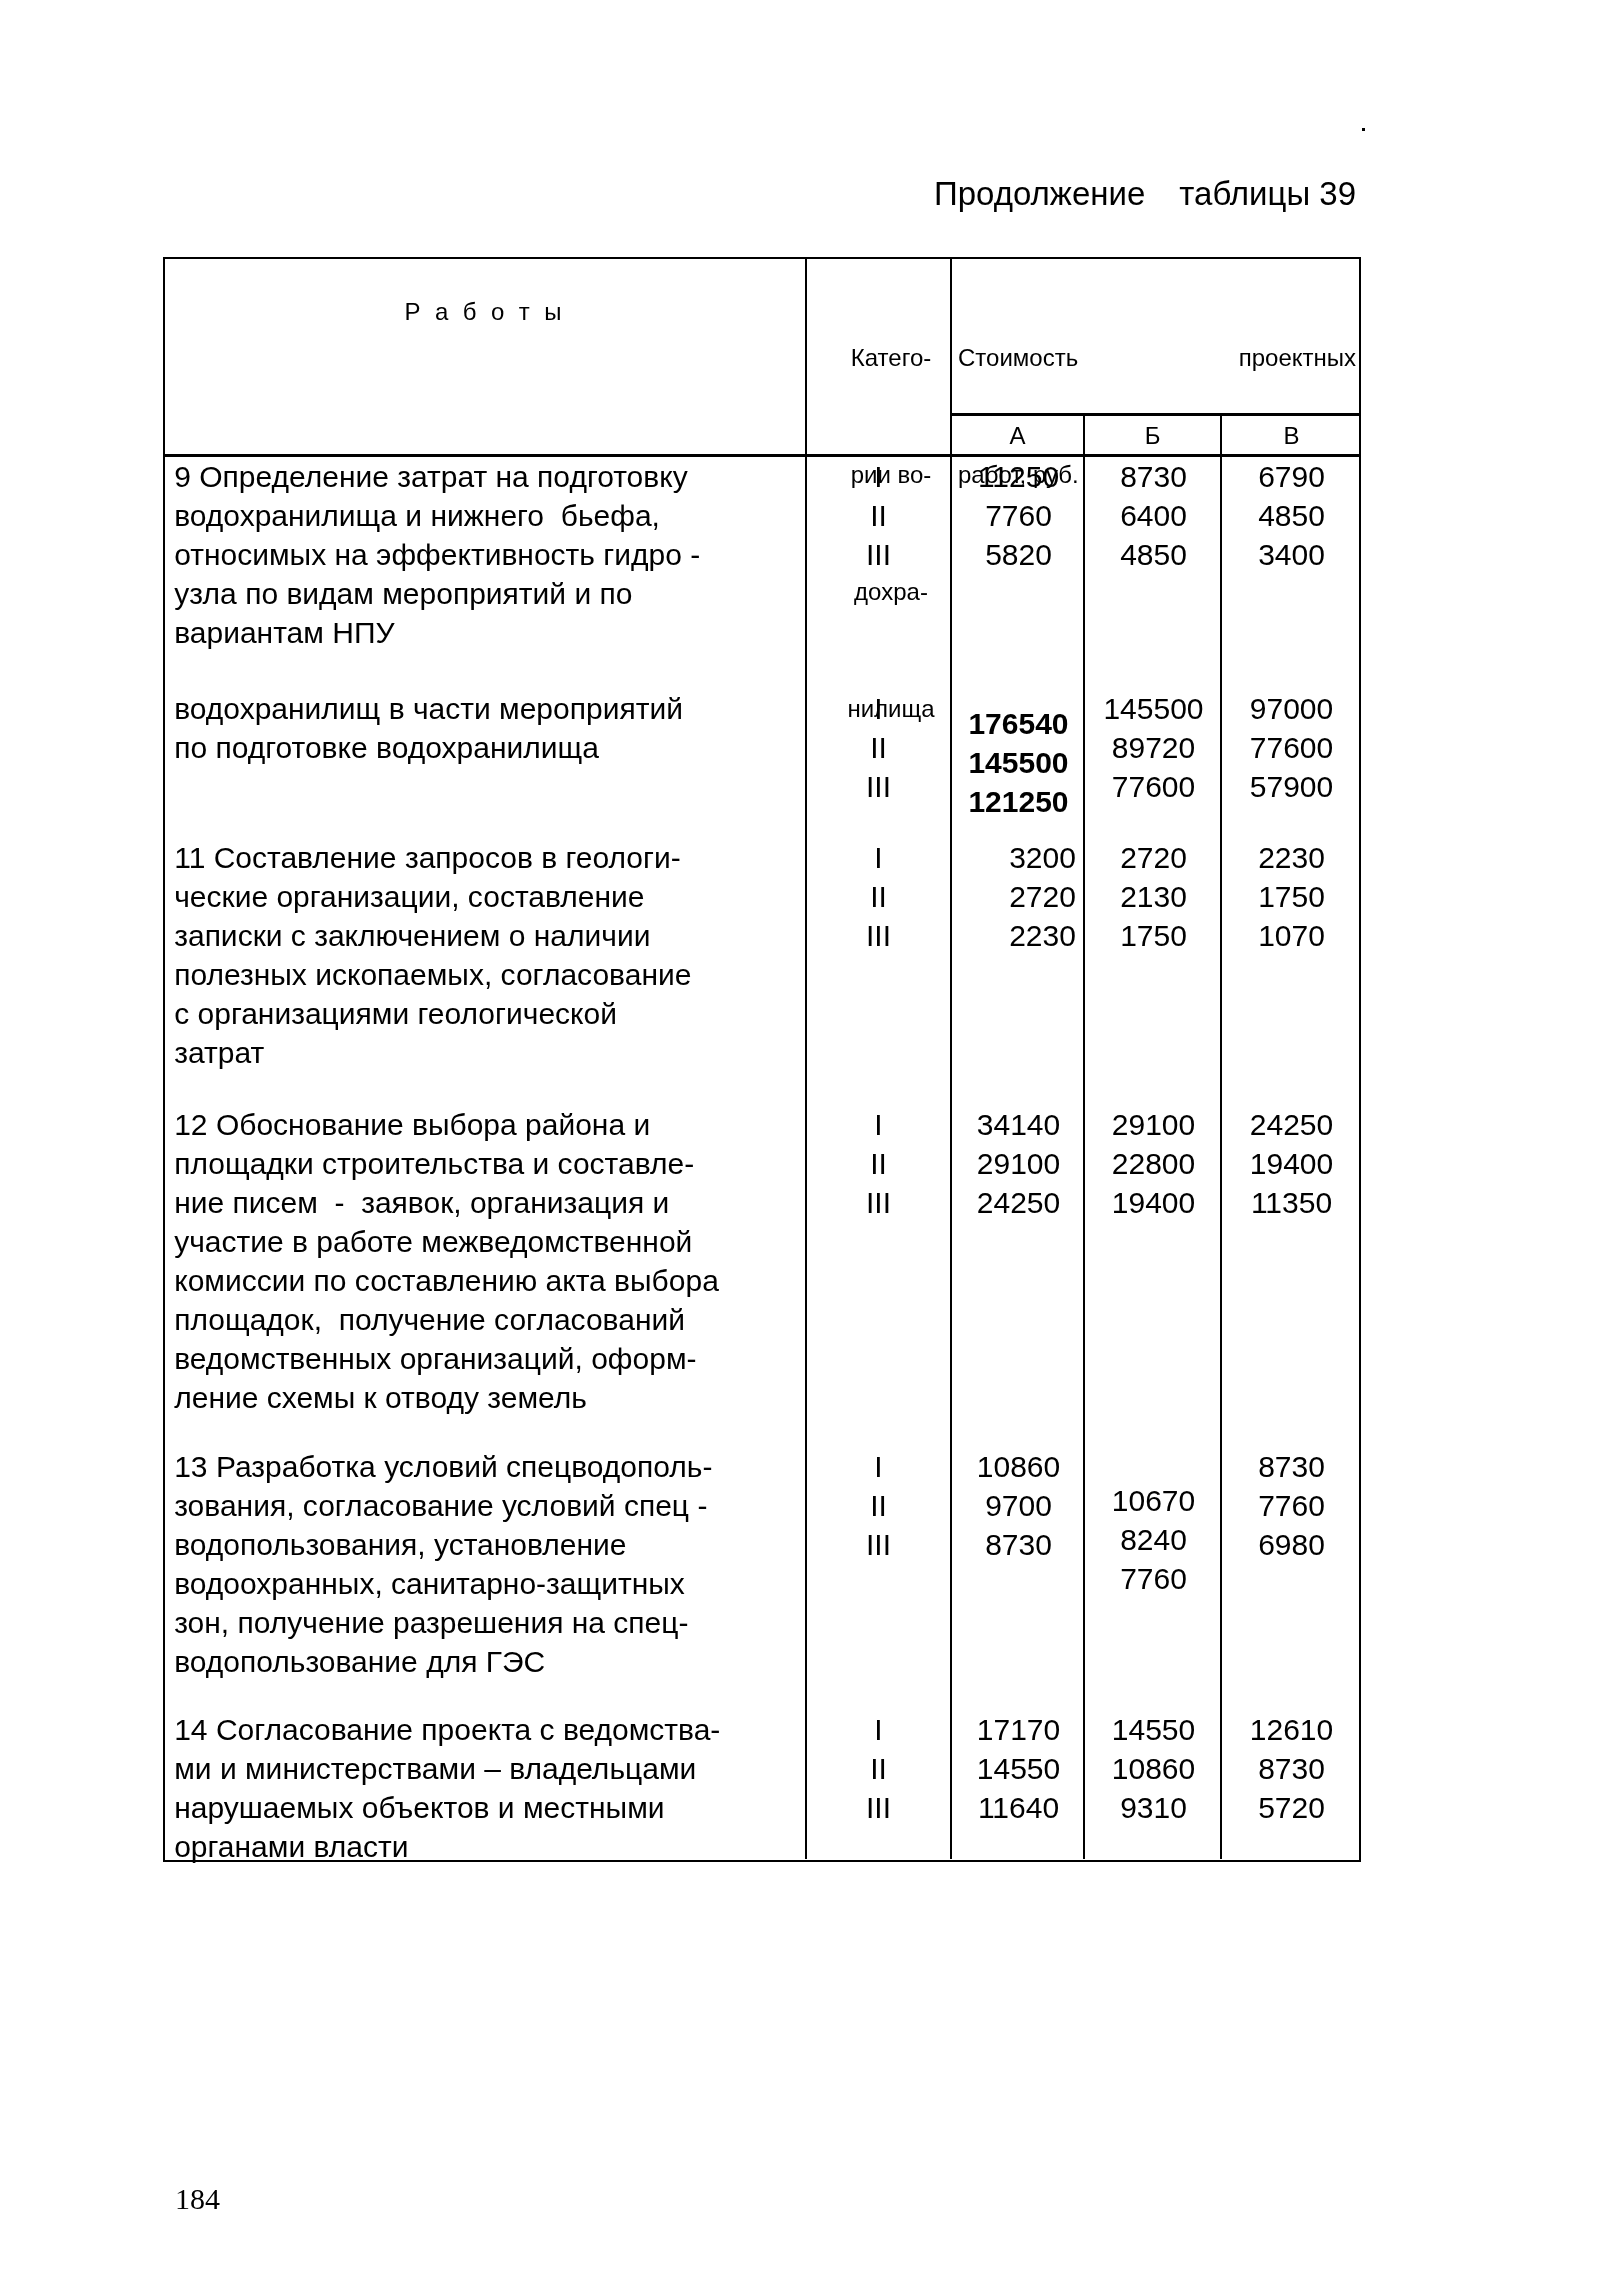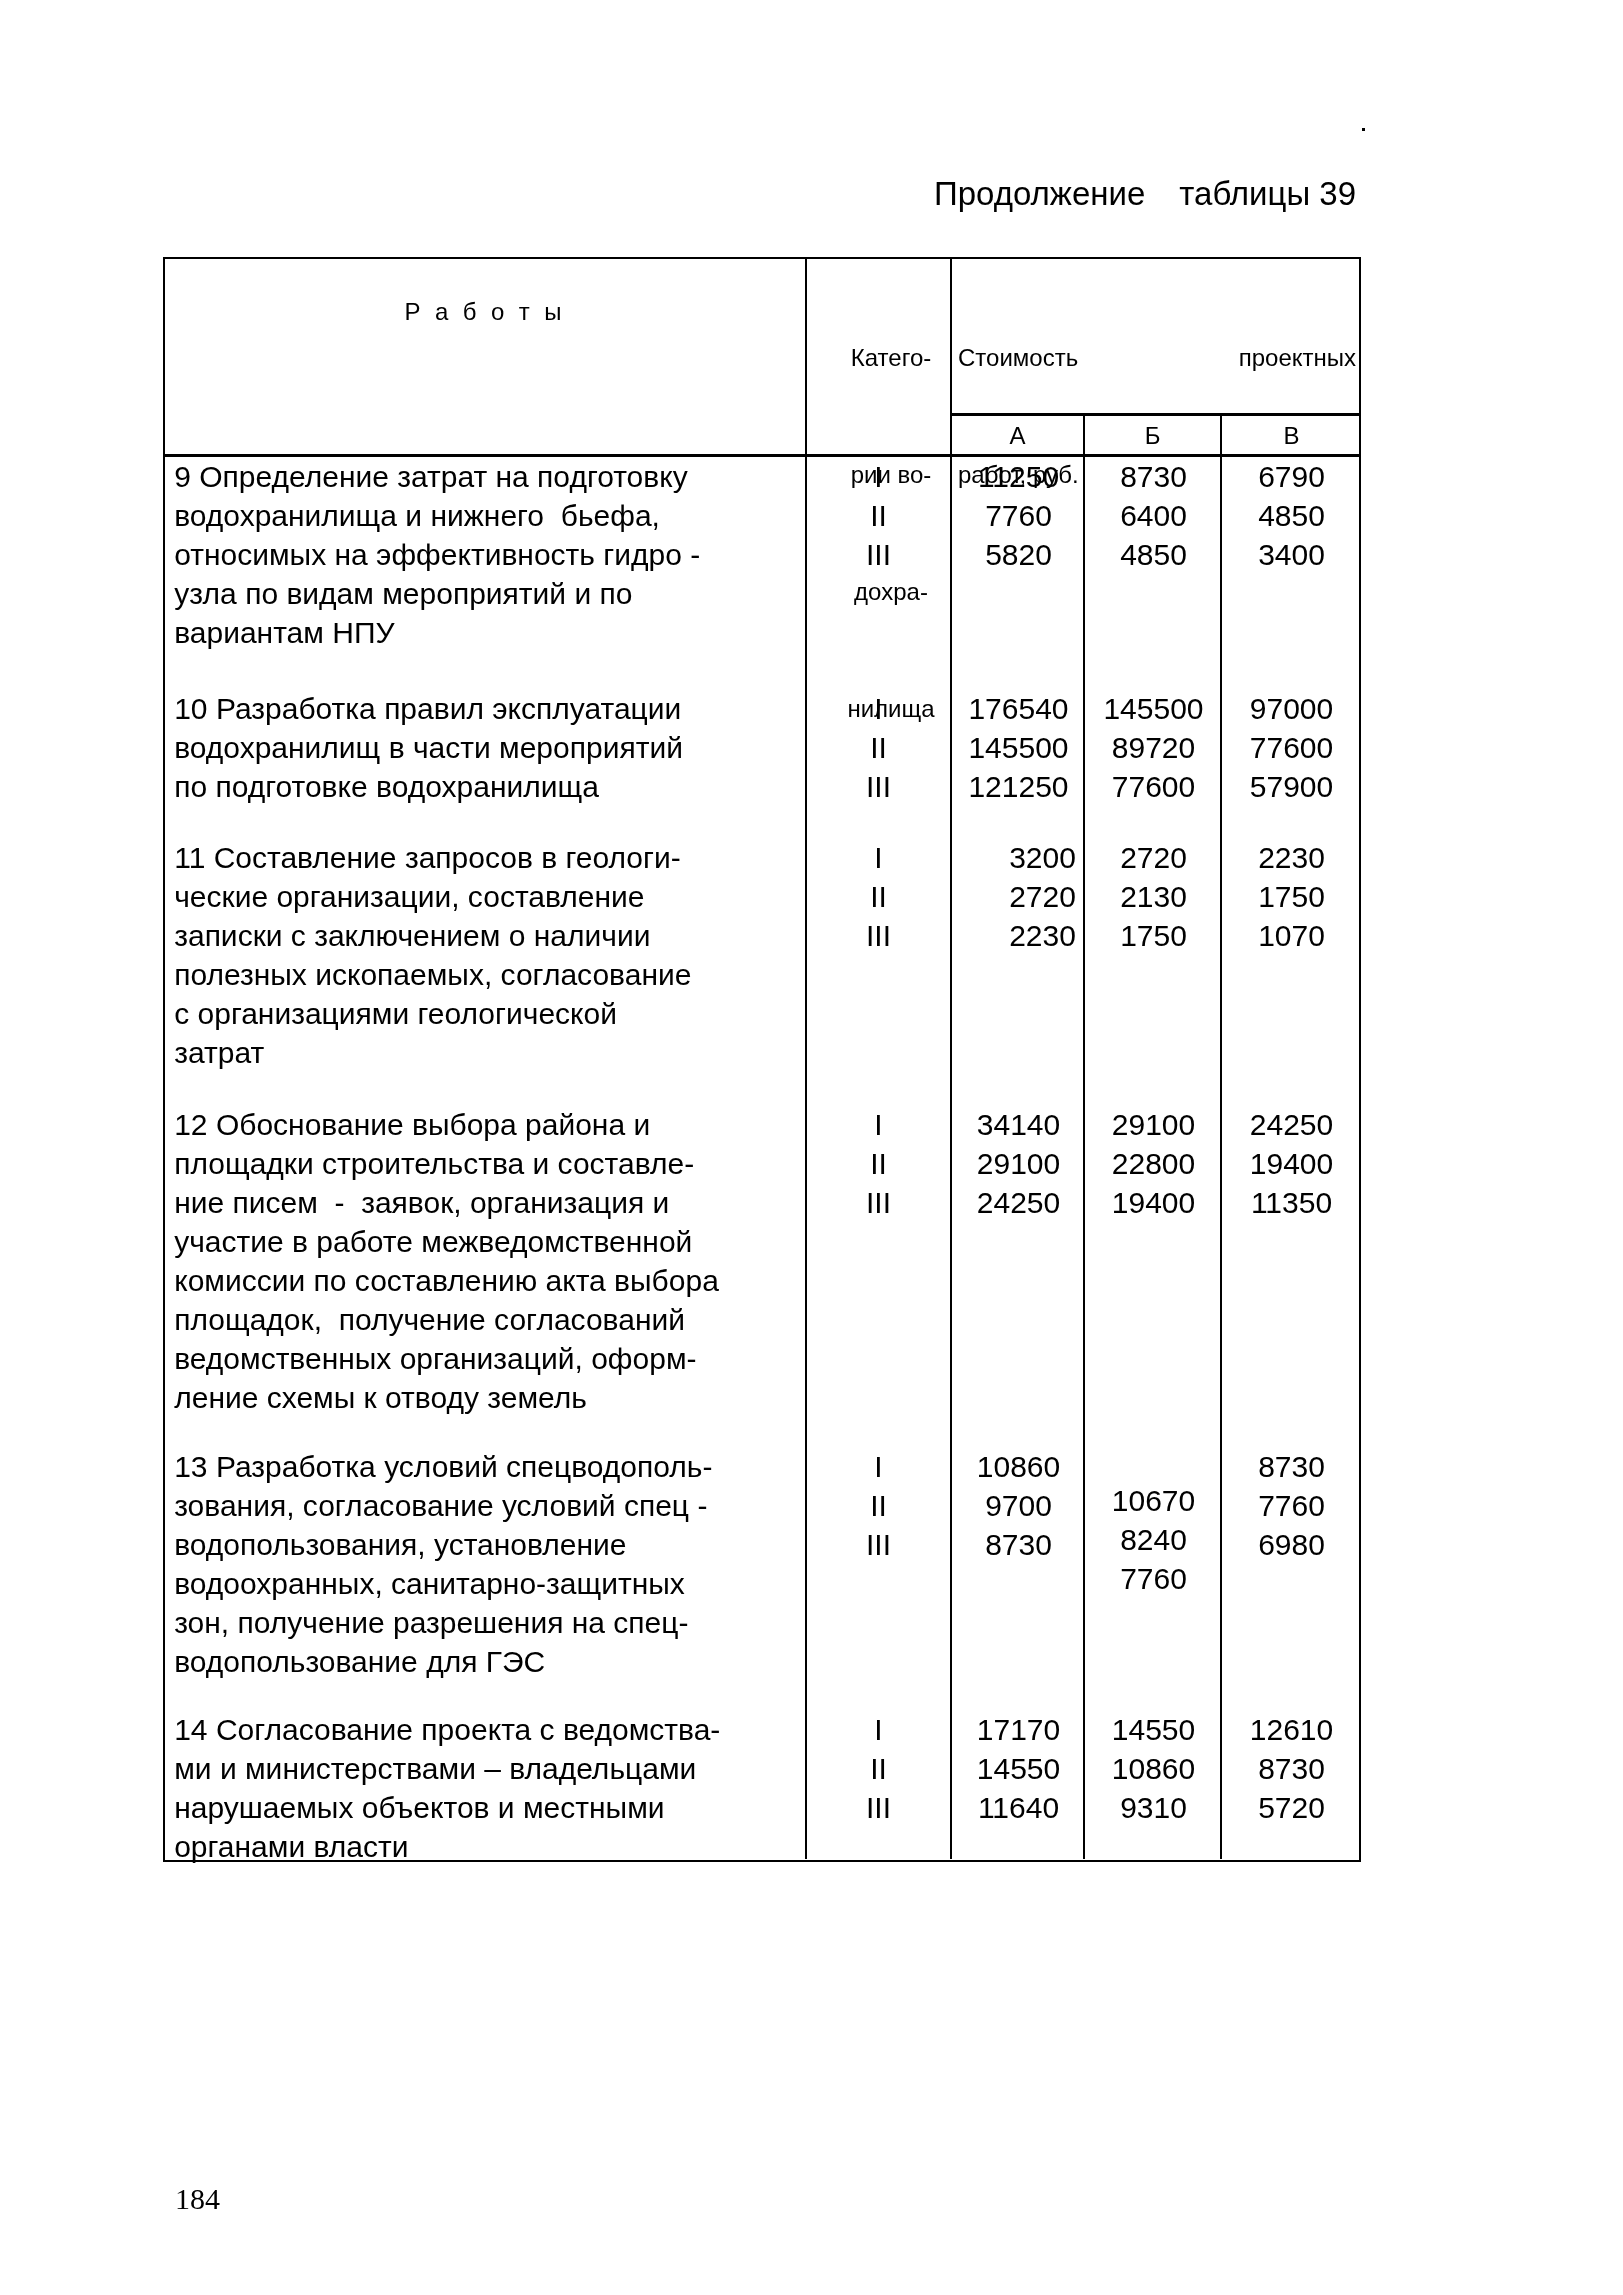--- a/index.html
+++ b/index.html
@@ -76,27 +76,27 @@
       <div class="row-b" style="top: 198px;">
         <div>8730</div>
         <div>6400</div>
         <div>4850</div>
       </div>
       <div class="row-c" style="top: 198px;">
         <div>6790</div>
         <div>4850</div>
         <div>3400</div>
       </div>
-      <div class="row-desc" style="top: 430px;"><div>10 Разработка правил эксплуатации</div><div>водохранилищ в части мероприятий</div><div>по подготовке водохранилища</div></div>
+      <div class="row-desc" style="top: 430px;"><div>водохранилищ в части мероприятий</div><div>по подготовке водохранилища</div></div>
       <div class="row-cat" style="top: 430px;">
         <div>I</div>
         <div>II</div>
         <div>III</div>
       </div>
-      <div class="row-a" style="top: 430px;">
+      <div class="row-a" style="top: 445px; font-weight: bold;">
         <div>176540</div>
         <div>145500</div>
         <div>121250</div>
       </div>
       <div class="row-b" style="top: 430px;">
         <div>145500</div>
         <div>89720</div>
         <div>77600</div>
       </div>
       <div class="row-c" style="top: 430px;">

